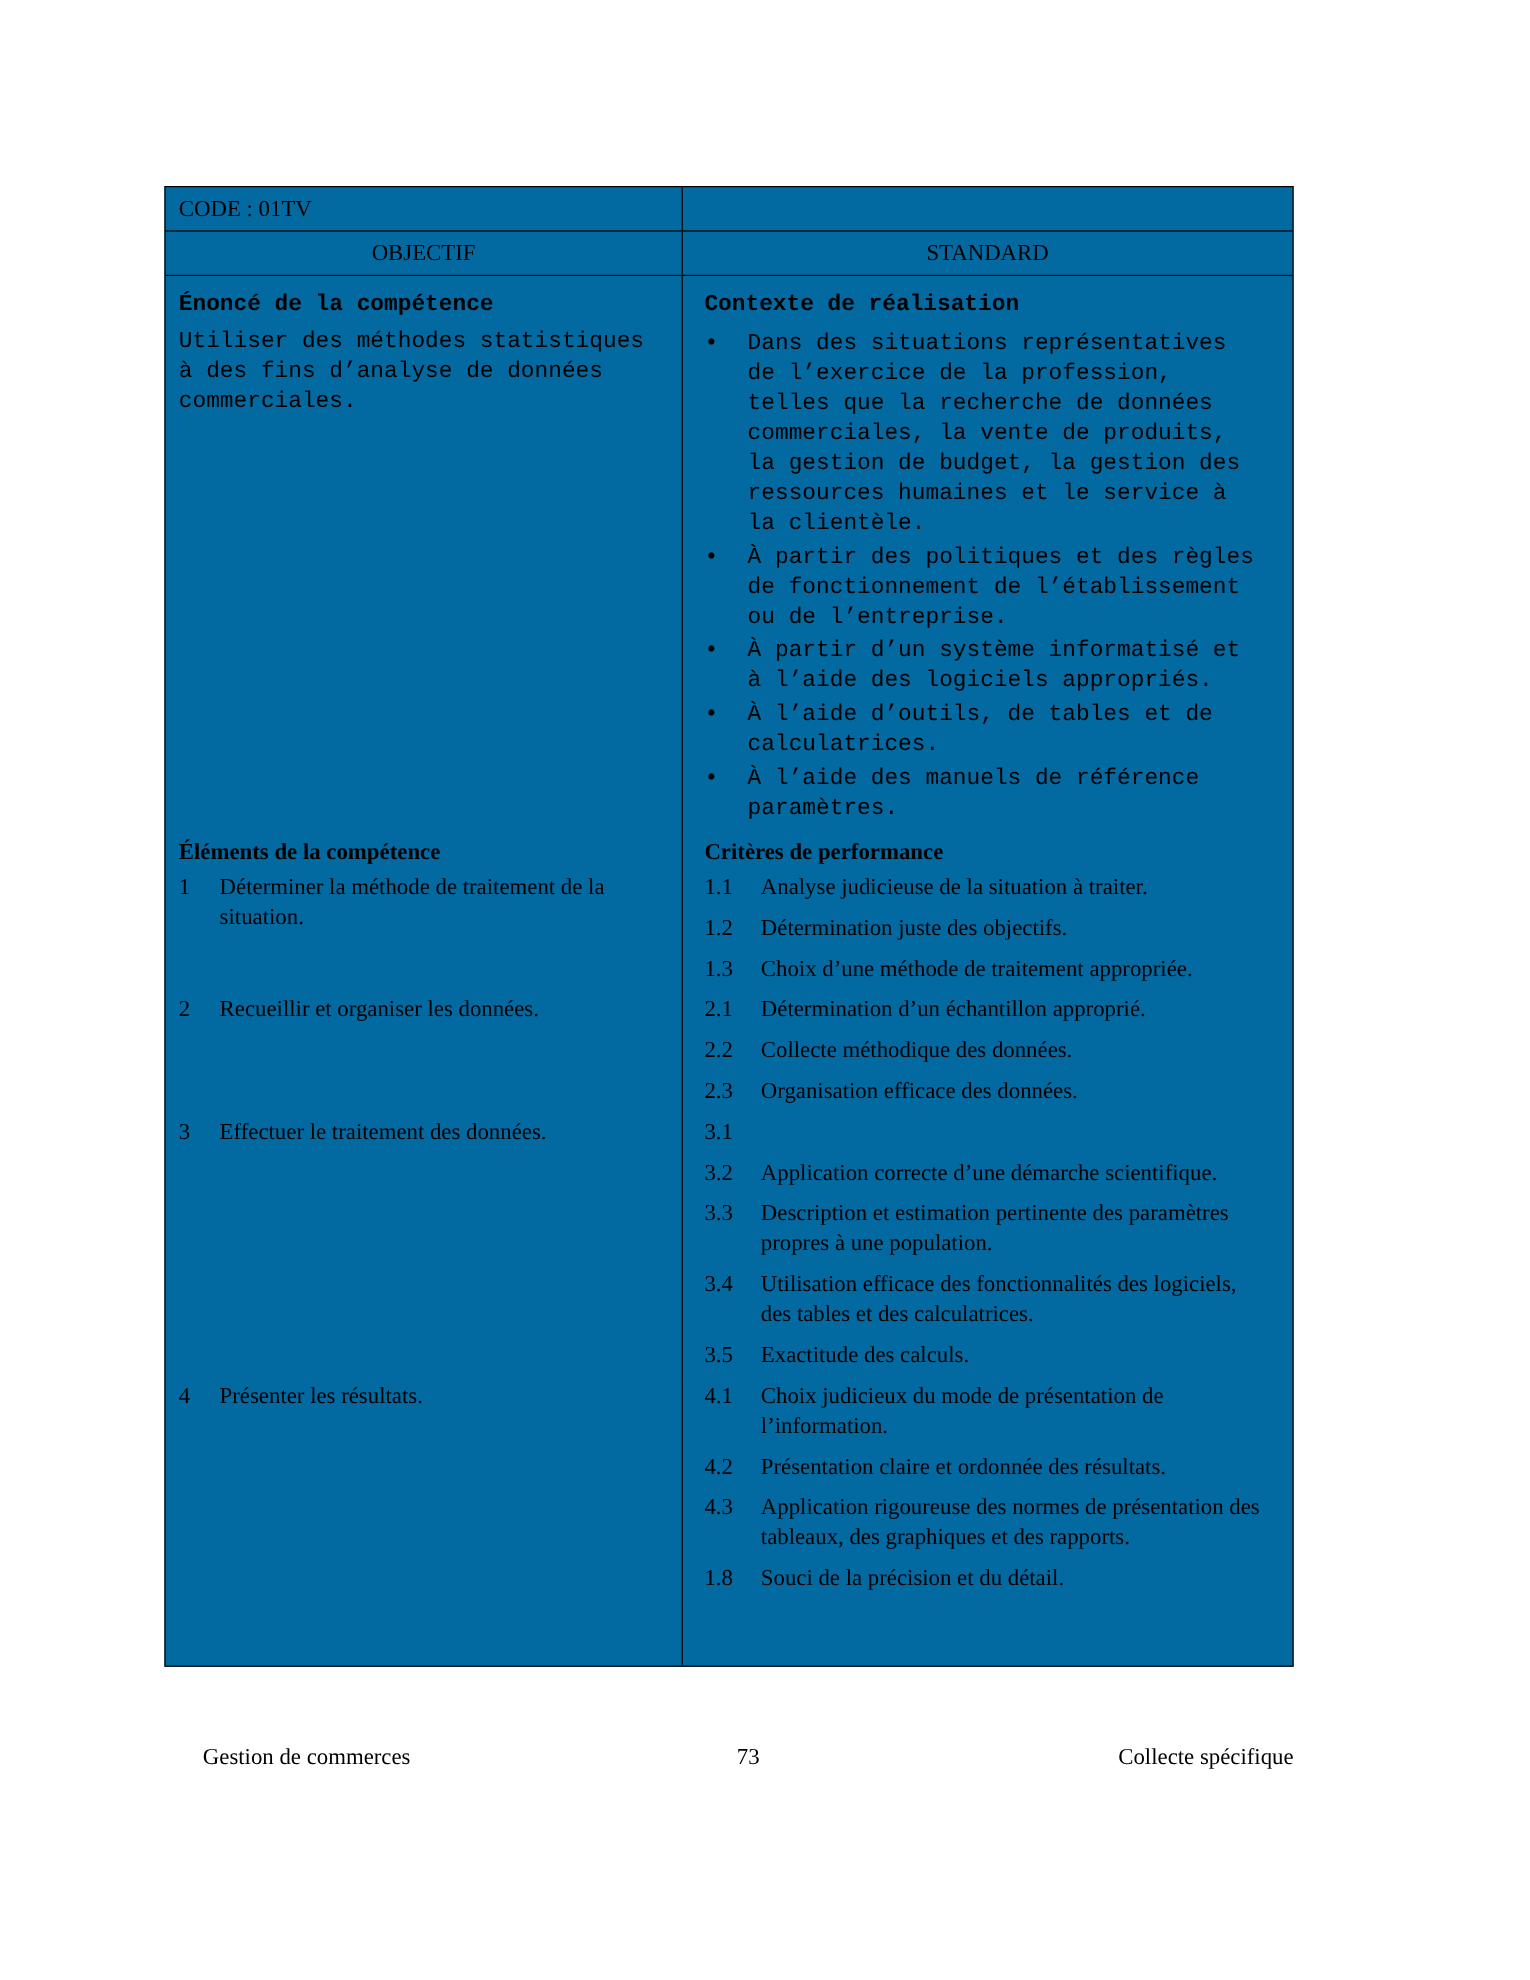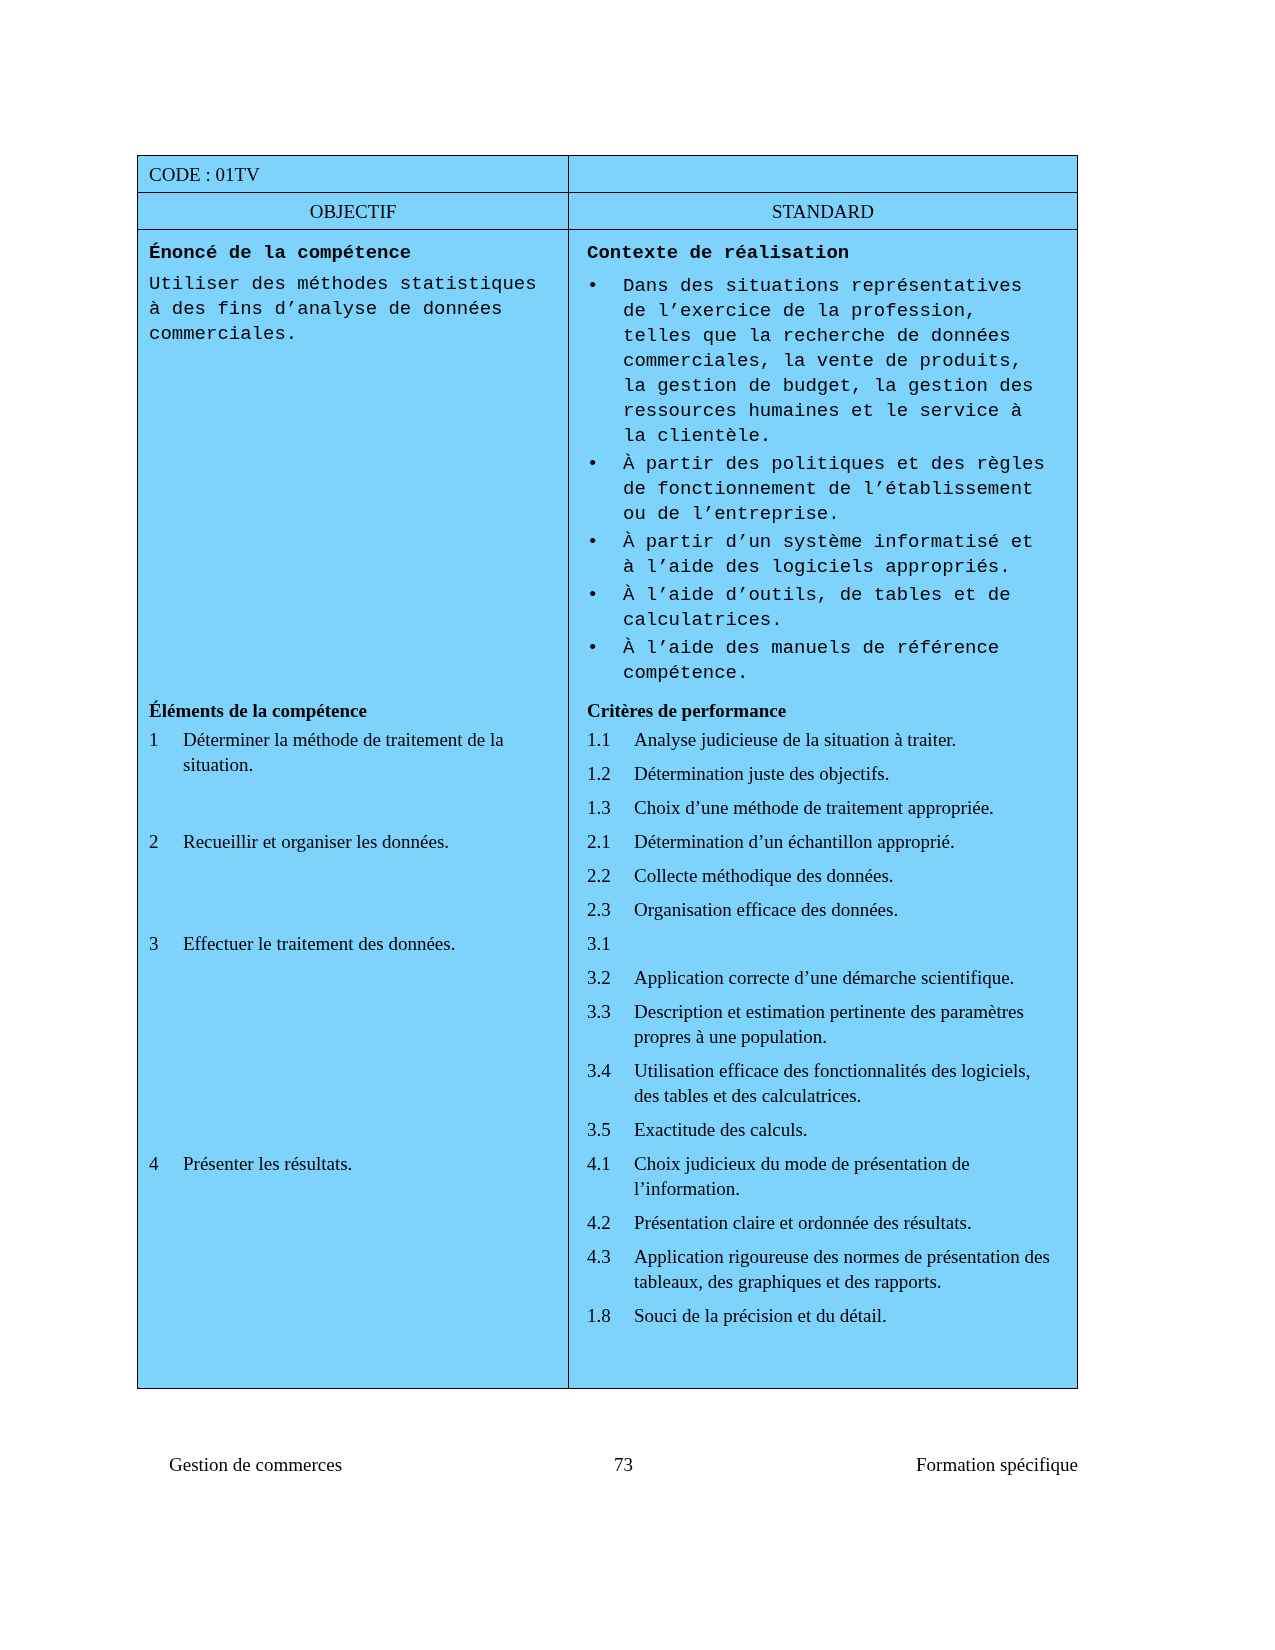--- a/index.html
+++ b/index.html
@@ -13,21 +13,21 @@
   }
   .doc-table {
     position: absolute;
     left: 137px;
     top: 155px;
     width: 941px;
     height: 1234px;
     border: 1.5px solid #000;
     display: flex;
     flex-direction: column;
-    background: #7dd3fc;
+    background: #0369a1;
   }
   .trow {
     display: flex;
     border-bottom: 1.5px solid #000;
     height: 37px;
     flex: none;
   }
   .trow .c1 {
     width: 431px;
     flex: none;
@@ -120,21 +120,21 @@
       <div class="bullet">
         <span class="b">•</span>
         <span class="t">À partir d’un système informatisé et à l’aide des logiciels appropriés.</span>
       </div>
       <div class="bullet">
         <span class="b">•</span>
         <span class="t">À l’aide d’outils, de tables et de calculatrices.</span>
       </div>
       <div class="bullet">
         <span class="b">•</span>
-        <span class="t">À l’aide des manuels de référence compétence.</span>
+        <span class="t">À l’aide des manuels de référence paramètres.</span>
       </div>
     </div>
 
     <div class="cl hdr-pad">
       <div class="hb">Éléments de la compétence</div>
     </div>
     <div class="cr hdr-pad">
       <div class="hb">Critères de performance</div>
     </div>
 
@@ -235,14 +235,14 @@
 
     <div class="cl"></div>
     <div class="cr"></div>
 
   </div>
 </div>
 
 <div class="page-footer">
   <span class="fl">Gestion de commerces</span>
   <span class="fc">73</span>
-  <span class="fr">Formation spécifique</span>
+  <span class="fr">Collecte spécifique</span>
 </div>
 
 </body></html>

